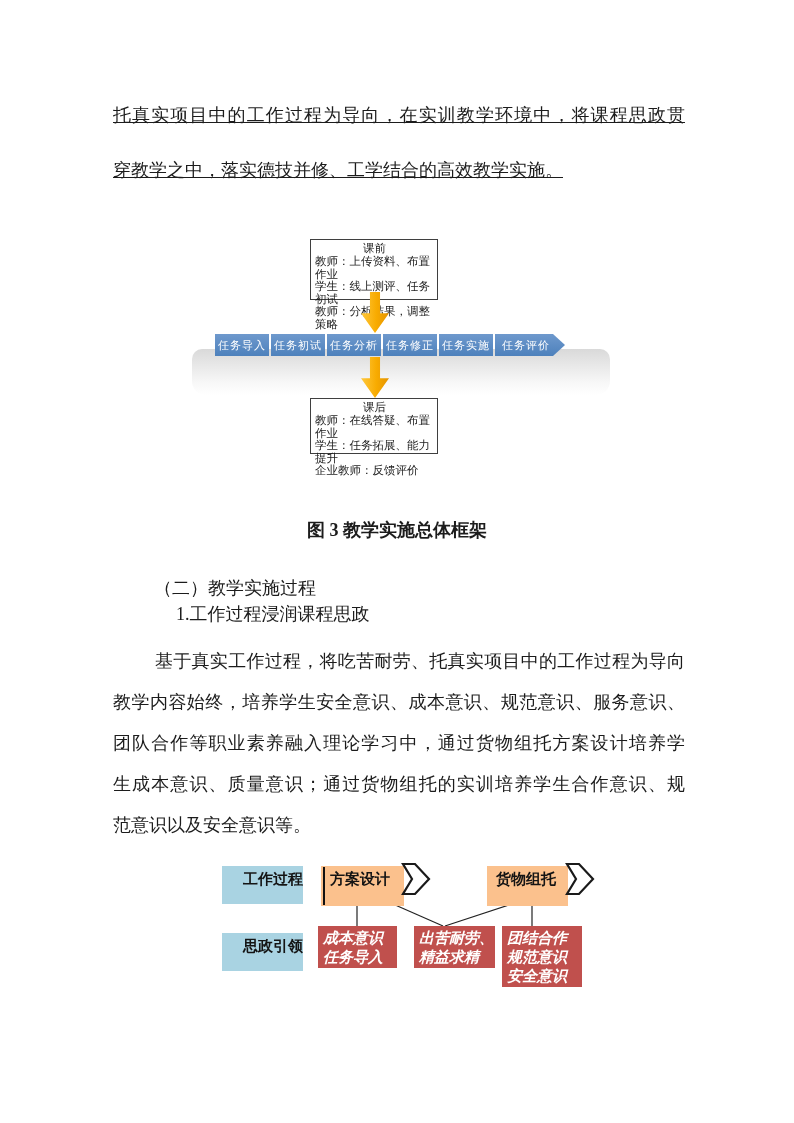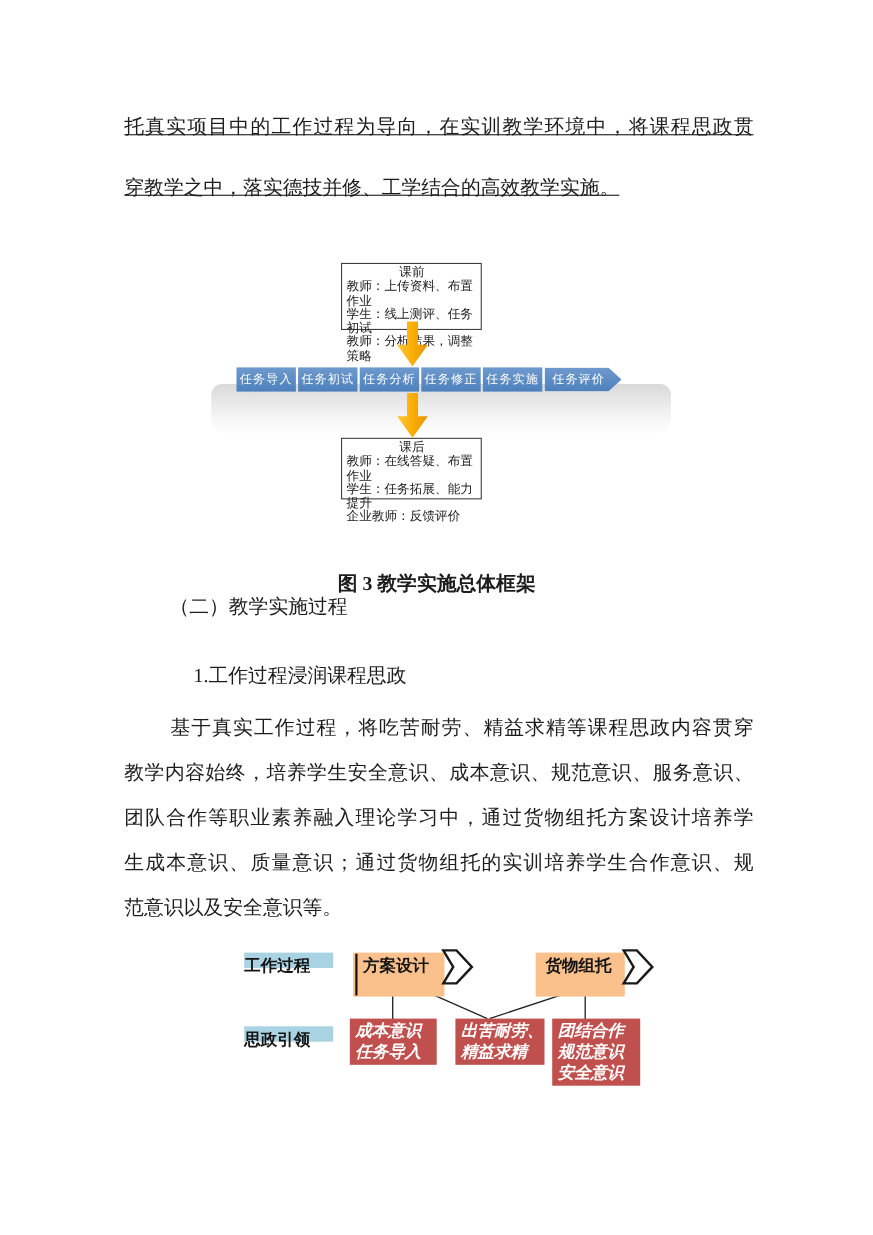--- a/index.html
+++ b/index.html
@@ -9,21 +9,21 @@
   }
   
   .tblock{position:absolute;font-size:18px;}
   .intro{left:113px;top:88px;width:572px;line-height:55px;text-decoration:underline;}
   .bodypara{left:113px;top:641px;width:572px;line-height:41px;}
   .line{white-space:nowrap;}
   .line.just{white-space:normal;text-align:justify;text-align-last:justify;}
   .line.indent{text-indent:42px;}
   .caption{position:absolute;left:0;top:518px;width:794px;text-align:center;
            font-size:18px;font-weight:bold;}
-  .heading{position:absolute;left:154px;top:539px;font-size:18px;text-align:right;}
+  .heading{position:absolute;left:154px;top:576px;font-size:18px;text-align:right;}
   .subheading{position:absolute;left:176px;top:602px;font-size:18px;text-align:right;}
 
   
   .wbox{
     position:absolute;background:#fff;border:1px solid #3f3f3f;
     font-size:11.5px;line-height:12.5px;padding:2px 3px 1px 4px;box-sizing:border-box;
   }
   .wbox .box-title{text-align:center;line-height:13px;}
   .prebox{left:310px;top:239px;width:128px;height:61px;}
   .postbox{left:310px;top:398px;width:128px;height:56px;}
@@ -54,21 +54,21 @@
     width:70px;padding-right:8px;box-sizing:border-box;
     clip-path:polygon(0 0,calc(100% - 12px) 0,100% 50%,calc(100% - 12px) 100%,0 100%);
   }
 
   
   .fig2box{
     position:absolute;box-sizing:border-box;
     font-family:"Liberation Sans","DejaVu Sans",sans-serif;
     font-weight:600;color:#141414;font-size:15px;
   }
-  .bluebox{background:var(--box-blue);text-align:left;line-height:26px;height:14px;width:81px;}
+  .bluebox{background:var(--box-blue);text-align:right;line-height:26px;height:38px;width:81px;}
   .b1{left:222px;top:866px;}
   .b2{left:222px;top:933px;}
   .orangebox{background:var(--box-orange);line-height:26px;height:40px;padding-left:9px;}
   .o1{left:321px;top:866px;width:83px;}
   .o2{left:487px;top:866px;width:81px;}
   .cursorbar{position:absolute;left:2px;top:1px;bottom:1px;width:2px;background:#111;}
   .redbox{background:var(--box-red);line-height:19px;padding:2px 0 0 5px;color:#ffffff;font-style:italic;}
   .r1{left:318px;top:926px;width:79px;height:42px;}
   .r2{left:414px;top:926px;width:81px;height:42px;}
   .r3{left:502px;top:926px;width:80px;height:61px;}
@@ -116,21 +116,21 @@
     <div>学生：任务拓展、能力提升</div>
     <div>企业教师：反馈评价</div>
   </div>
 
   <div class="caption">图 3 教学实施总体框架</div>
 
   <div class="heading">（二）教学实施过程</div>
   <div class="subheading">1.工作过程浸润课程思政</div>
 
   <div class="tblock bodypara">
-    <div class="line just indent">基于真实工作过程，将吃苦耐劳、精益求精等课程思政内容贯穿</div>
+    <div class="line just indent">基于真实工作过程，将吃苦耐劳、托真实项目中的工作过程为导向</div>
     <div class="line just">教学内容始终，培养学生安全意识、成本意识、规范意识、服务意识、</div>
     <div class="line just">团队合作等职业素养融入理论学习中，通过货物组托方案设计培养学</div>
     <div class="line just">生成本意识、质量意识；通过货物组托的实训培养学生合作意识、规</div>
     <div class="line">范意识以及安全意识等。</div>
   </div>
 
   <svg class="connectors" viewBox="0 0 400 160">
     <defs>
       <marker id="ah" markerWidth="9" markerHeight="9" refX="7" refY="4.5" orient="auto">
         <path d="M1,1 L7.5,4.5 L1,8" fill="none" stroke="#222" stroke-width="1.2"></path>

